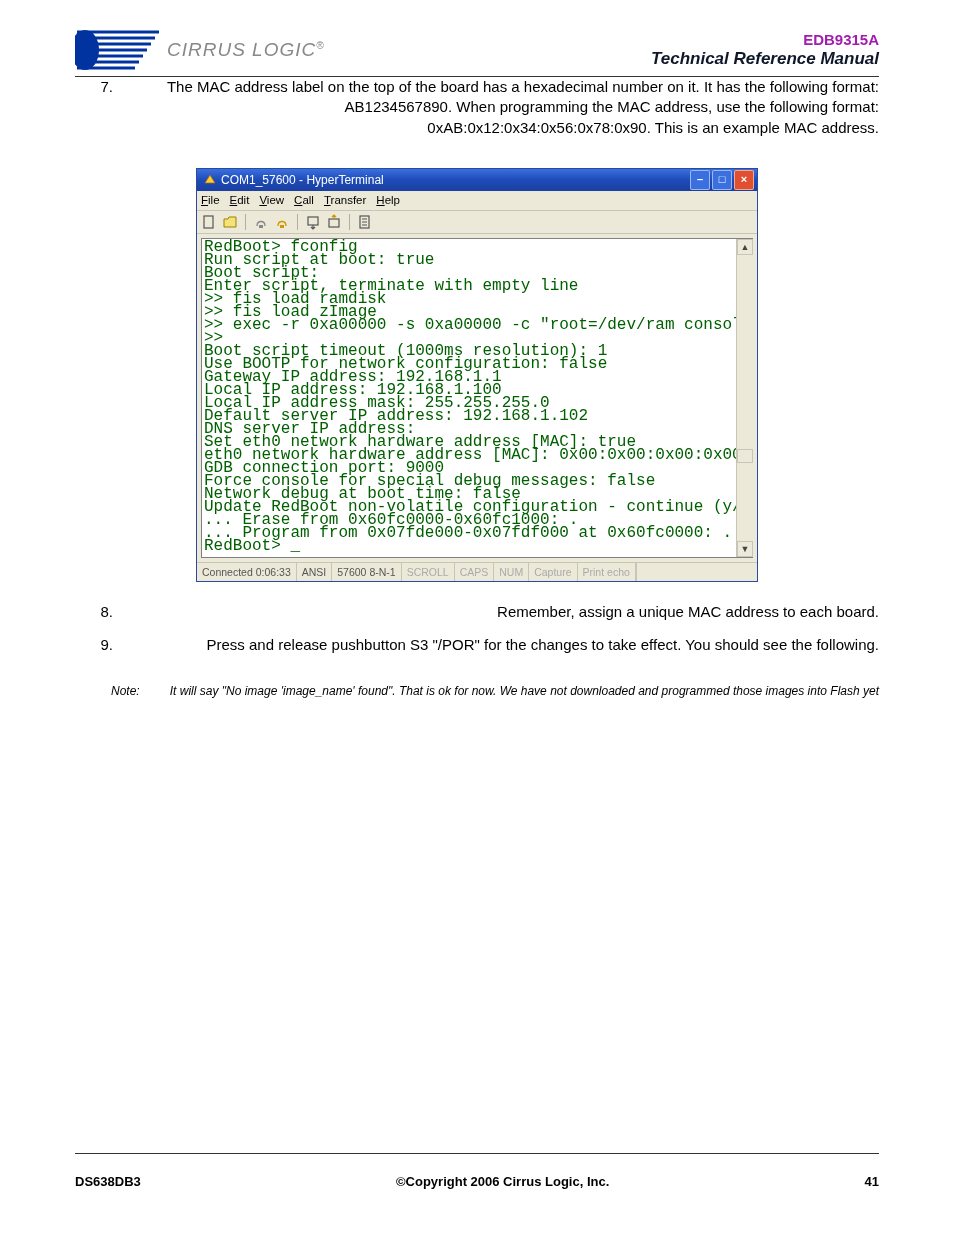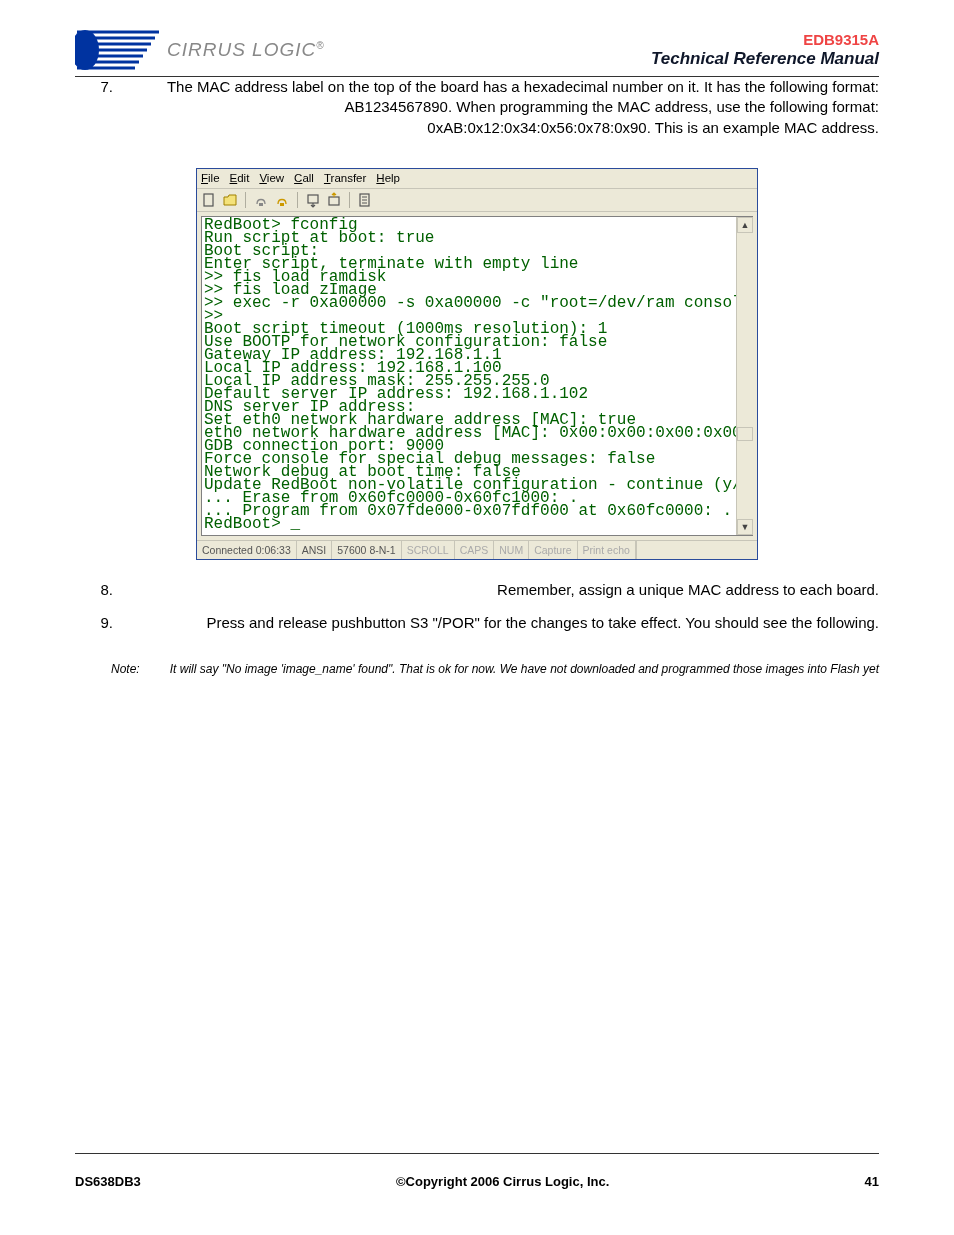--- a/index.html
+++ b/index.html
@@ -42,21 +42,21 @@
     margin-left: 2px;
   }
   .logo-text sup {
     font-size: 10px;
   }
   .doc-title {
     text-align: right;
     line-height: 1.2;
   }
   .doc-title .model {
-    color: #ef4444;
+    color: #a21caf;
     font-weight: bold;
     font-size: 15px;
   }
   .doc-title .subtitle {
     color: #0f172a;
     font-weight: bold;
     font-style: italic;
     font-size: 17px;
   }
   .body {
@@ -283,20 +283,35 @@
 
   <div class="body">
     <ol class="main-list">
       <li>
         <span class="num">7.</span>
         <span class="txt">The MAC address label on the top of the board has a hexadecimal number on it. It has the following format: AB1234567890. When programming the MAC address, use the following format: 0xAB:0x12:0x34:0x56:0x78:0x90. This is an example MAC address.</span>
       </li>
     </ol>
 
     <div class="screenshot">
+      <div class="titlebar">
+        <div class="titlebar-left">
+          <span class="titlebar-icon">
+            <svg viewBox="0 0 14 14">
+                <path d="M2 10 L7 2 L12 10 Z" fill="#ffcc33" stroke="#a07000" stroke-width="0.7"></path>
+              </svg>
+          </span>
+          <span>COM1_57600 - HyperTerminal</span>
+        </div>
+        <div class="winctrls">
+          <div class="winctrl min">–</div>
+          <div class="winctrl max">□</div>
+          <div class="winctrl close">×</div>
+        </div>
+      </div>
       <div class="menubar">
         <span><u>F</u>ile</span>
         <span><u>E</u>dit</span>
         <span><u>V</u>iew</span>
         <span><u>C</u>all</span>
         <span><u>T</u>ransfer</span>
         <span><u>H</u>elp</span>
       </div>
       <div class="toolbar">
         <span class="tb-icon">

